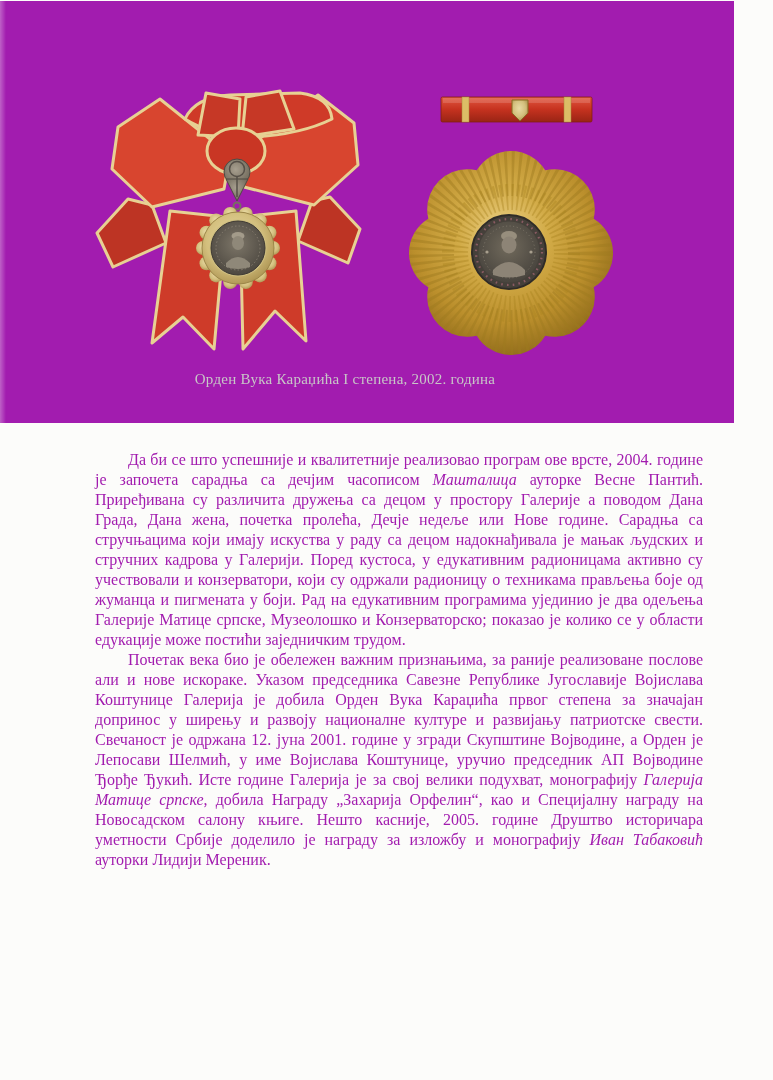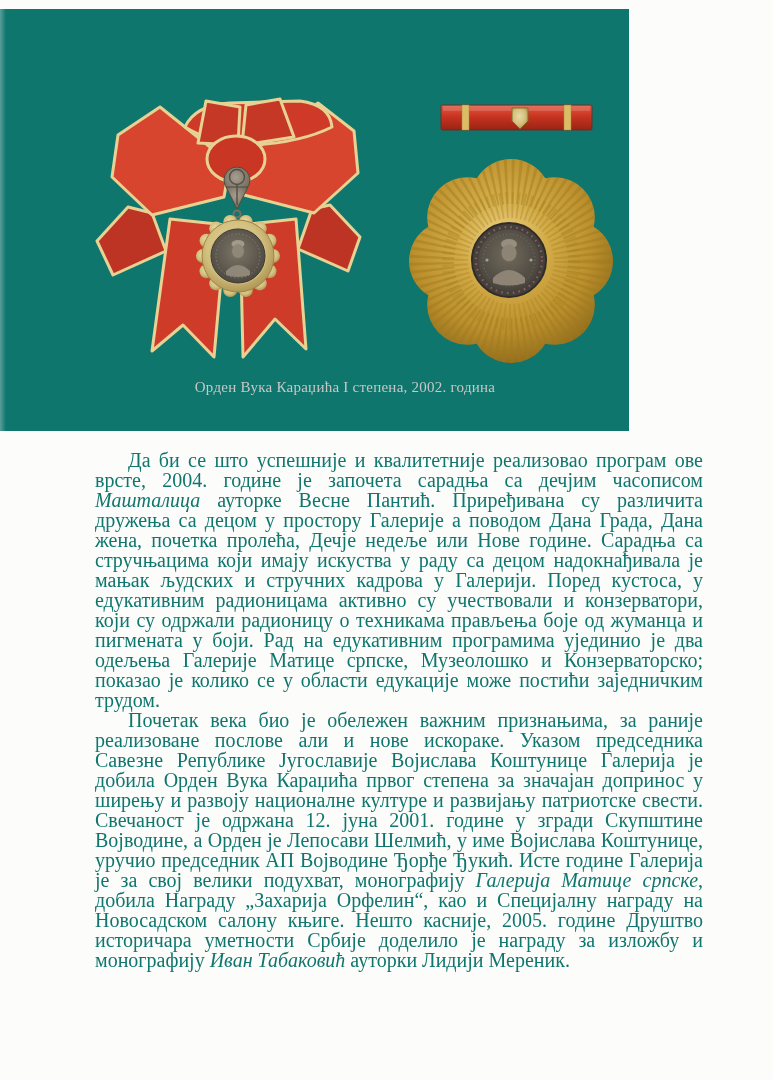--- a/index.html
+++ b/index.html
@@ -5,40 +5,40 @@
   html,body{margin:0;padding:0;}
   .page{
     position:relative;
     width:773px;height:1080px;
     background:#fcfcfa;
     overflow:hidden;
     font-family:"Liberation Serif", serif;
   }
   
   .plate{
-    position:absolute;left:0;top:9px;width:629px;height:422px;
-    background:#0f766e;
+    position:absolute;left:0;top:1px;width:734px;height:422px;
+    background:#a21caf;
   }
   .plate-edge{
     position:absolute;left:0;top:0;width:6px;height:100%;
     background:linear-gradient(90deg, rgba(255,255,255,.30), rgba(255,255,255,0));
   }
   .plate svg{position:absolute;left:0;top:0;}
   .plate-caption{
     position:absolute;left:0;top:370px;width:690px;
     text-align:center;
     color:#c8c6c7;
     font-size:15px;
     letter-spacing:.25px;
   }
   
   .bodytext{
     position:absolute;left:95px;top:450px;width:608px;
-    color:#0f766e;
-    font-size:20px;line-height:20px;
+    color:#a21caf;
+    font-size:16px;line-height:20px;
     text-align:justify;
   }
   .bodytext p{margin:0;text-indent:33px;}
   .bodytext i{font-style:italic;}
   .pagenum{
     position:absolute;left:95px;top:933px;width:538px;
     text-align:right;
     color:#1f1d1b;
     font-size:16px;
   }

